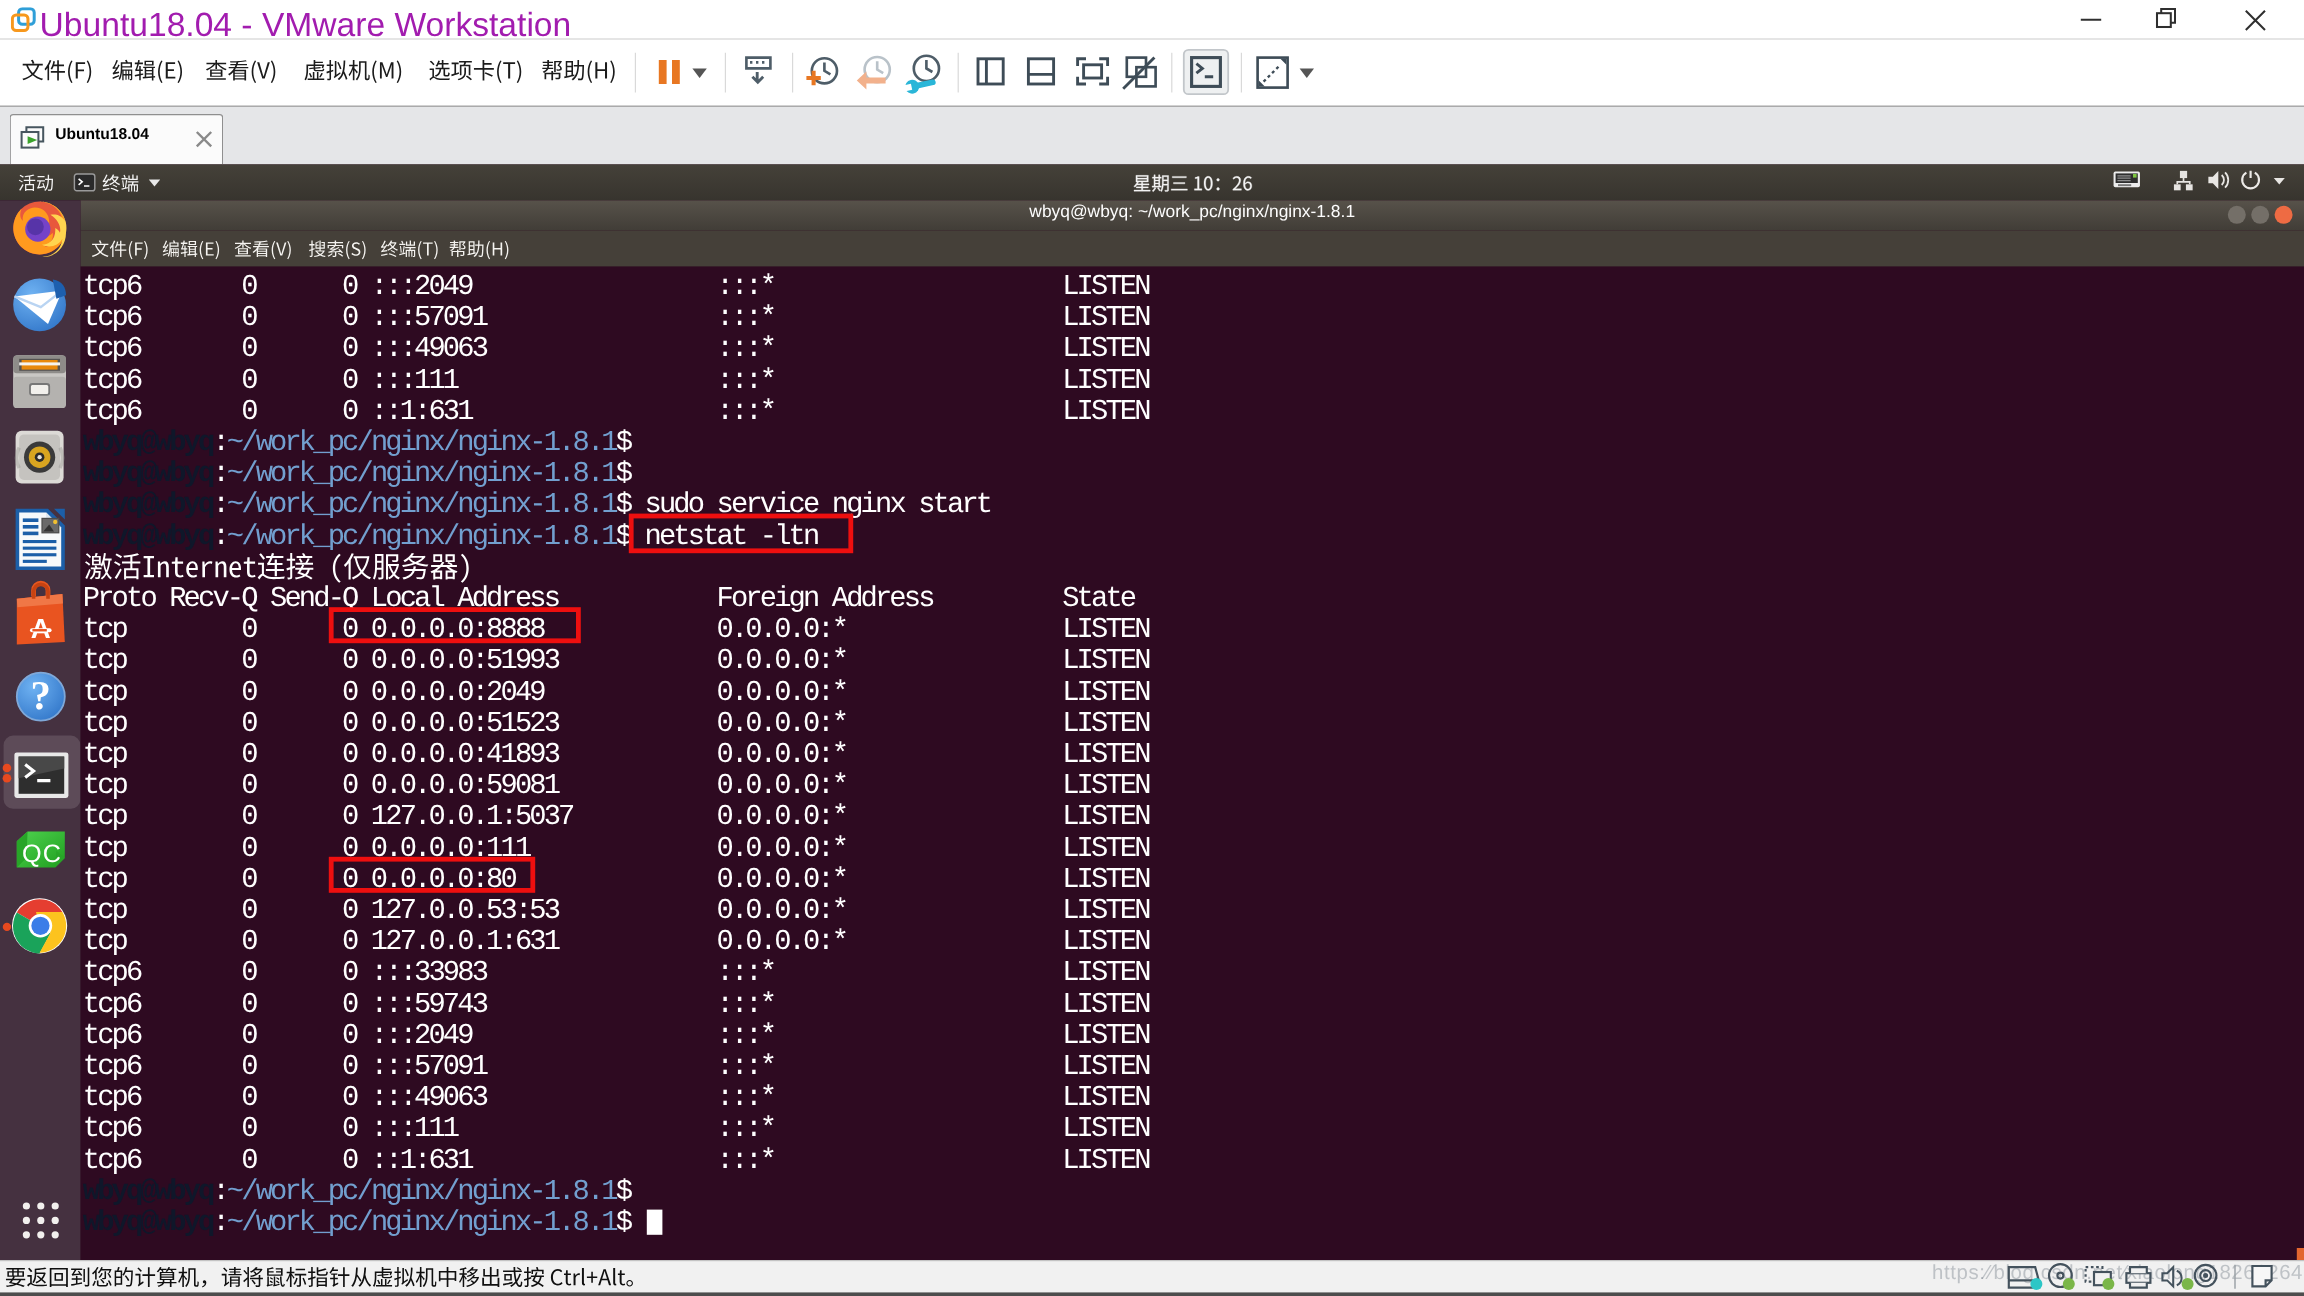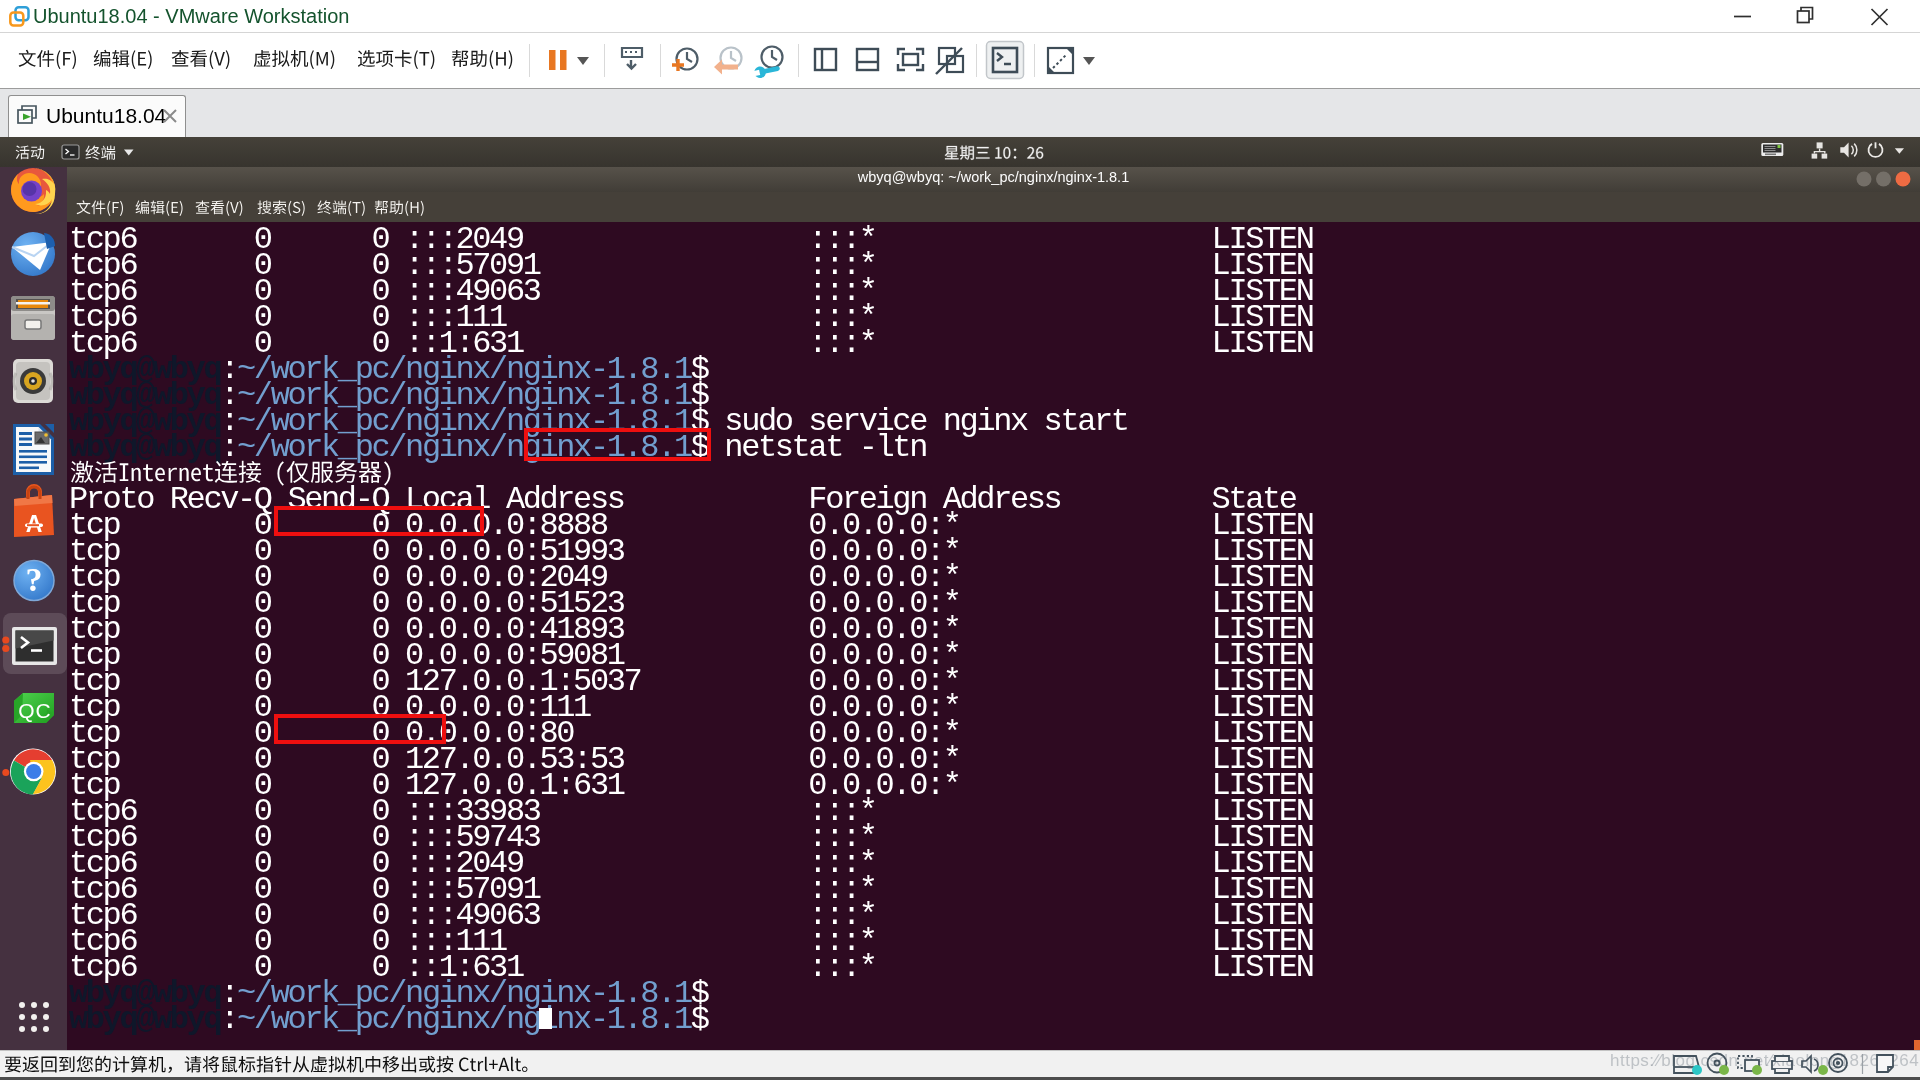--- a/index.html
+++ b/index.html
@@ -1,33 +1,33 @@
 <!DOCTYPE html>
 <html><head><meta charset="utf-8">
 <style>
 *{margin:0;padding:0;box-sizing:border-box}
 html,body{width:1920px;height:1080px;overflow:hidden;background:#fff;font-family:"Liberation Sans",sans-serif}
 #root{position:relative;width:1920px;height:1080px}
 .abs{position:absolute}
 
 #titlebar{left:0;top:0;width:1920px;height:33px;background:#fff;border-bottom:1px solid #d5d5d5}
-#title{left:33px;top:5px;font-size:20px;color:#14532d}
+#title{left:33px;top:5px;font-size:28px;color:#a21caf}
 #menubar{left:0;top:34px;width:1920px;height:54px;background:#fff}
 #tabbar{left:0;top:88px;width:1920px;height:49px;background:#e5e6e8;border-top:1px solid #9c9c9c}
 #tab{left:8px;top:95px;width:178px;height:42px;background:#fbfbfb;border:1px solid #8f8f8f;border-bottom:none;border-radius:3px 3px 0 0}
-#tabtext{left:46px;top:104px;font-size:21px;font-weight:normal;color:#000}
+#tabtext{left:46px;top:104px;font-size:13px;font-weight:bold;color:#000}
 
 #screen{left:0;top:137px;width:1920px;height:913px;background:#2e0a21}
 #topbar{left:0;top:137px;width:1920px;height:30px;background:linear-gradient(#454139,#37342e)}
 #dock{left:0;top:167px;width:67px;height:883px;background:#453140}
 #termtitle{left:67px;top:167px;width:1853px;height:25px;background:linear-gradient(#57524a,#413d37)}
 #termmenu{left:67px;top:192px;width:1853px;height:30px;background:#454039}
 #termhead-title{left:67px;top:169px;width:1853px;height:20px;text-align:center;font-weight:normal;font-size:14.5px;color:#fdfdfd}
 
-#term{left:69px;top:227px;font-family:"Liberation Mono",monospace;font-size:32px;line-height:26px;letter-spacing:-2.4px;color:#fff;white-space:pre}
+#term{left:69px;top:227px;font-family:"Liberation Mono",monospace;font-size:24px;line-height:26px;letter-spacing:-2.4px;color:#fff;white-space:pre}
 #term .g{color:#0f172a;font-weight:bold}
 #term .b{color:#729fcf;font-weight:normal}
 .redbox{border:4px solid #ee0f0f}
 
 #statusbar{left:0;top:1050px;width:1920px;height:27px;background:#f1f1f1;border-top:1px solid #c3c3c3}
 #statusedge{left:0;top:1077px;width:1920px;height:3px;background:#4d4d4d}
 </style></head>
 <body>
 <div id="root">
 

